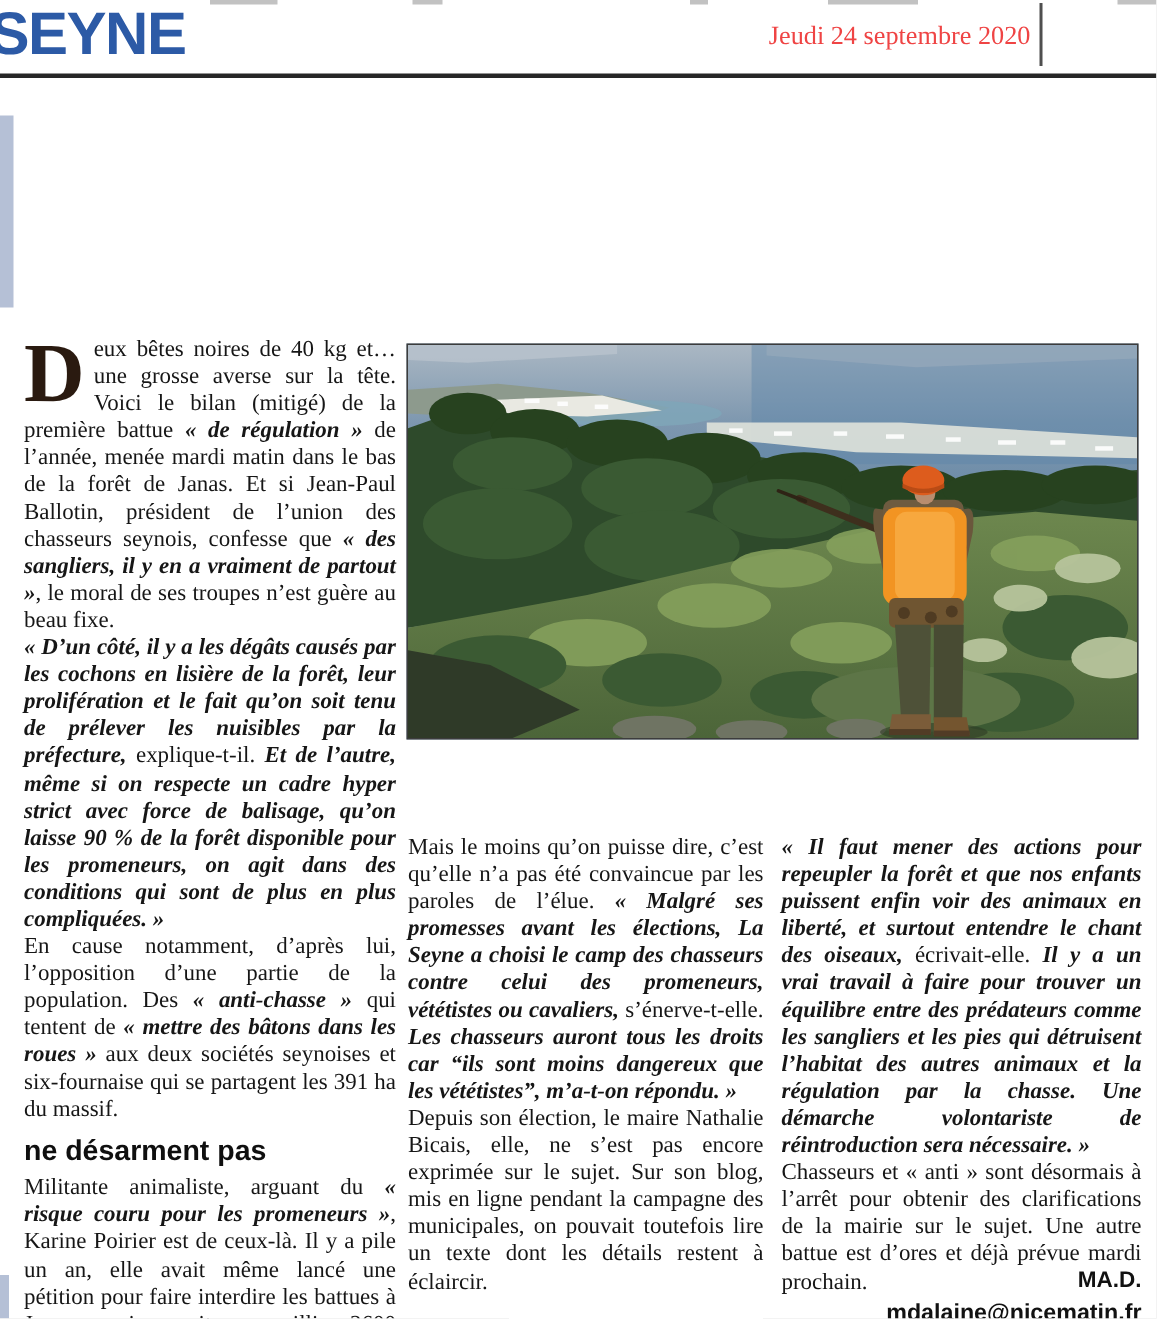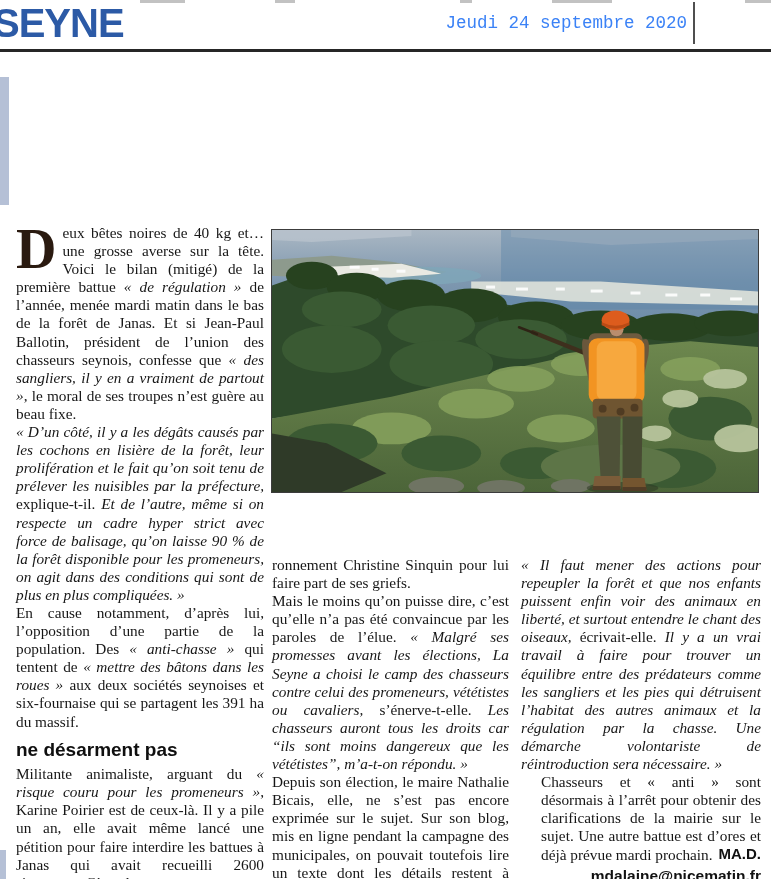--- a/index.html
+++ b/index.html
@@ -10,52 +10,52 @@
     font-family:"Liberation Serif", serif; color:#161616;
   }
   
   .masthead {
     position:absolute; left:-7px; top:1px;
     font-family:"Liberation Sans", sans-serif; font-weight:700;
     font-size:40px; letter-spacing:-1px; color:#2c5aa6;
   }
   .page-date {
     position:absolute; right:84px; top:13px;
-    font-family:Liberation Mono, monospace; font-size:17.5px; color:#3b82f6;
+    font-family:Liberation Serif, serif; font-size:17.5px; color:#ef4444;
   }
   .date-divider { position:absolute; left:693px; top:2px; width:2px; height:42px; background:#4f4f4f; }
   .header-rule { position:absolute; left:0; top:49px; width:771px; height:3px; background:#262626; }
   .top-tick { position:absolute; top:0; height:3px; background:#c2c2c2; }
 
   
   .accent-bar { position:absolute; left:0; top:77px; width:9px; height:128px; background:#b5c0d6; }
   .accent-bar-bottom { position:absolute; left:0; top:850px; width:6px; height:29px; background:#b5c0d6; }
   .headline {
     position:absolute; left:24px; top:66px; width:738px;
     font-family:"Liberation Sans", sans-serif; font-weight:700;
     font-size:56px; line-height:61px; letter-spacing:-2.5px; color:#2b190f;
   }
 
   
   .col { position:absolute; font-size:15.3px; line-height:18.1px; text-align:justify; }
   .col-1 { left:16px;  top:224px; width:248px; }
   .col-2 { left:272px; top:556px; width:237px; }
   .col-3 { left:521px; top:556px; width:240px; }
   .bp { margin:0; }
-  .it { font-style:italic; }
+  .it { font-style:italic;font-weight:bold; }
   .dropcap {
     float:left; font-family:"Liberation Serif", serif; font-weight:700;
     font-size:56px; line-height:45px; padding:3px 6px 0 0; color:#2a1a10;
   }
   .subhead {
     font-family:"Liberation Sans", sans-serif; font-weight:700;
     font-size:19px; line-height:21.5px; color:#0f0f0f;
     margin:8px 0 5px 0; text-align:left;
   }
-  .byline-p { position:relative;margin-left:20px; }
+  .byline-p { position:relative; }
   .byline {
     position:absolute; right:0; bottom:1px;
     font-family:"Liberation Sans", sans-serif; font-weight:700; font-size:15px; color:#111;
   }
   .author-email {
     text-align:right; margin-top:3px;
     font-family:"Liberation Sans", sans-serif; font-weight:700; font-size:15.5px; color:#111;
   }
 
   
@@ -227,21 +227,20 @@
         <path d="M324,248 L350,248 L350,261 L322,261 Z" fill="#7b5c39"></path>
         <path d="M352,250 L374,250 L376,262 L352,262 Z" fill="#74552f"></path>
         <rect x="322" y="258" width="28" height="4" fill="#513c26"></rect>
           <rect x="352" y="259" width="24" height="4" fill="#513c26"></rect>
       </g>
     </svg>
   </div>
 
 
   <div class="col col-2">
-    <p class="bp"><span><span>ronnement Christine Sinquin pour lui faire part de ses griefs.</span></span></p>
     <p class="bp"><span><span>Mais le moins qu’on puisse dire, c’est qu’elle n’a pas été convaincue par les paroles de l’élue. </span><span class="it">« Malgré ses promesses avant les élections, La Seyne a choisi le camp des chasseurs contre celui des promeneurs, vététistes ou cavaliers, </span><span>s’énerve-t-elle. </span><span class="it">Les chasseurs auront tous les droits car “ils sont moins dangereux que les vététistes”, m’a-t-on répondu. »</span></span></p>
     <p class="bp"><span><span>Depuis son élection, le maire Nathalie Bicais, elle, ne s’est pas encore exprimée sur le sujet. Sur son blog, mis en ligne pendant la campagne des municipales, on pouvait toutefois lire un texte dont les détails restent à éclaircir.</span></span></p>
   </div>
 
   <div class="col col-3">
     <p class="bp"><span><span class="it">« Il faut mener des actions pour repeupler la forêt et que nos enfants puissent enfin voir des animaux en liberté, et surtout entendre le chant des oiseaux, </span><span>écrivait-elle. </span><span class="it">Il y a un vrai travail à faire pour trouver un équilibre entre des prédateurs comme les sangliers et les pies qui détruisent l’habitat des autres animaux et la régulation par la chasse. Une démarche volontariste de réintroduction sera nécessaire. »</span></span></p>
     <p class="bp byline-p"><span><span>Chasseurs et « anti » sont désormais à l’arrêt pour obtenir des clarifications de la mairie sur le sujet. Une autre battue est d’ores et déjà prévue mardi prochain.</span></span><span class="byline">MA.D.</span></p>
     <div class="author-email">mdalaine@nicematin.fr</div>
   </div>
 

